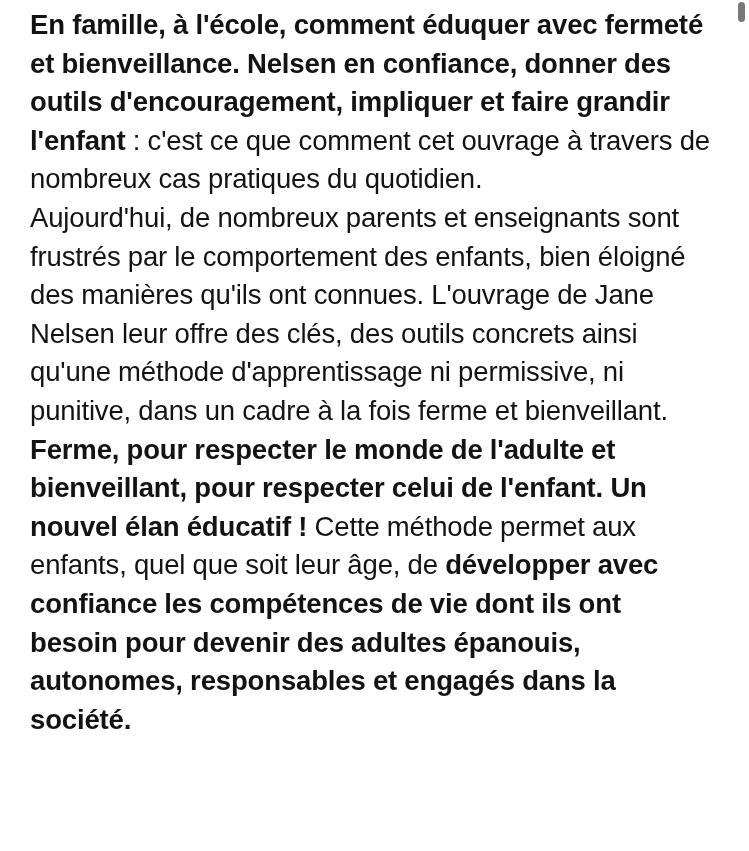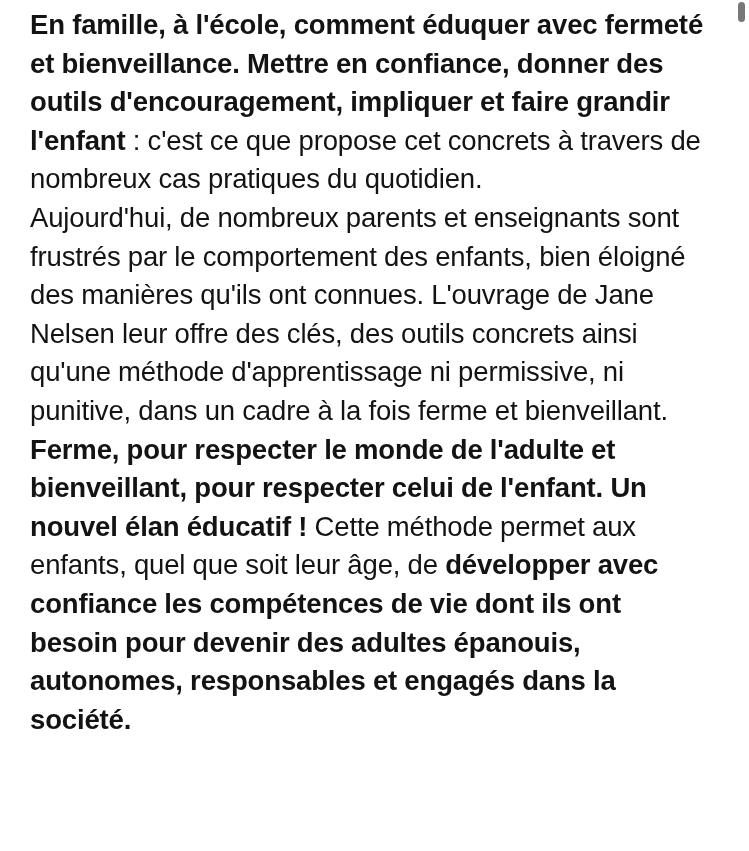--- a/index.html
+++ b/index.html
@@ -70,21 +70,21 @@
     background: #787878;
     border-radius: 4px;
   }
 </style>
 </head>
 <body>
 
 <div id="description-panel">
   <div id="description-body">
     <p>
-      <span class="b">En famille, à l'école, comment éduquer avec fermeté et bienveillance. Mettre en confiance, donner des outils d'encouragement, impliquer et faire grandir l'enfant</span><span class="r"> : c'est ce que propose cet concrets à travers de nombreux cas pratiques du quotidien.</span>
+      <span class="b">En famille, à l'école, comment éduquer avec fermeté et bienveillance. Nelsen en confiance, donner des outils d'encouragement, impliquer et faire grandir l'enfant</span><span class="r"> : c'est ce que comment cet ouvrage à travers de nombreux cas pratiques du quotidien.</span>
     </p>
     <p>
       <span class="r">Aujourd'hui, de nombreux parents et enseignants sont frustrés par le comportement des enfants, bien éloigné des manières qu'ils ont connues. L'ouvrage de Jane Nelsen leur offre des clés, des outils concrets ainsi qu'une méthode d'apprentissage ni permissive, ni punitive, dans un cadre à la fois ferme et bienveillant. </span><span class="b">Ferme, pour respecter le monde de l'adulte et bienveillant, pour respecter celui de l'enfant. Un nouvel élan éducatif !</span><span class="r"> Cette méthode permet aux enfants, quel que soit leur âge, de </span><span class="b">développer avec confiance les compétences de vie dont ils ont besoin pour devenir des adultes épanouis, autonomes, responsables et engagés dans la société.</span>
     </p>
   </div>
 </div>
 
 <div id="scrollbar-track">
   <div id="scrollbar-thumb"></div>
 </div>

